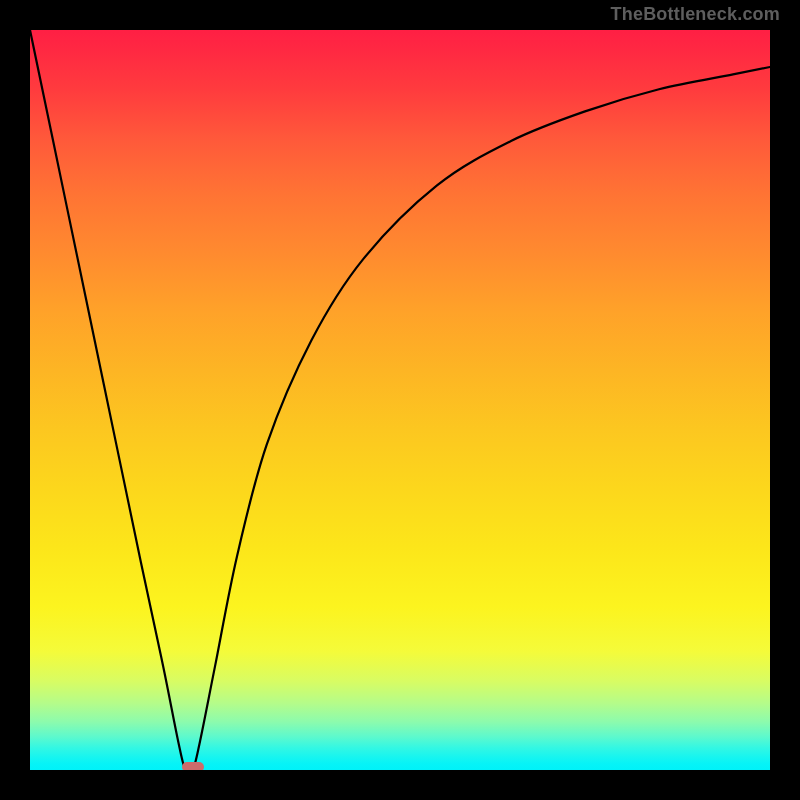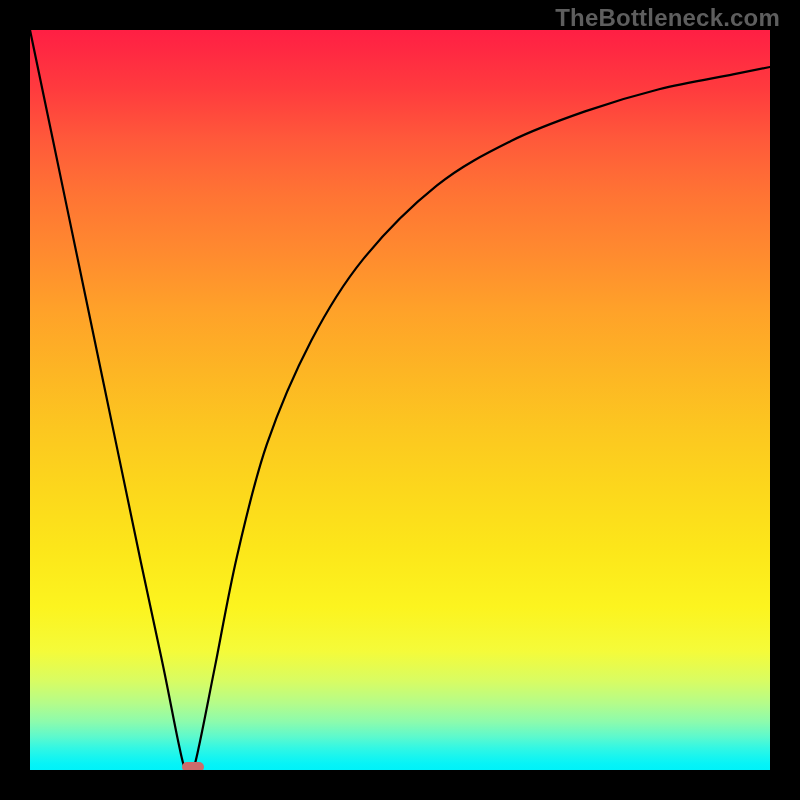--- a/index.html
+++ b/index.html
@@ -9,21 +9,21 @@
     background: #000;
     position: relative;
     overflow: hidden;
     font-family: Arial, Helvetica, sans-serif;
   }
   .watermark {
     position: absolute;
     top: 4px;
     right: 20px;
     color: #5e5e5e;
-    font-size: 24px;
+    font-size: 18px;
     font-weight: bold;
     z-index: 10;
     letter-spacing: 0.2px;
   }
   .plot-area {
     position: absolute;
     left: 30px;
     top: 30px;
     width: 740px;
     height: 740px;

